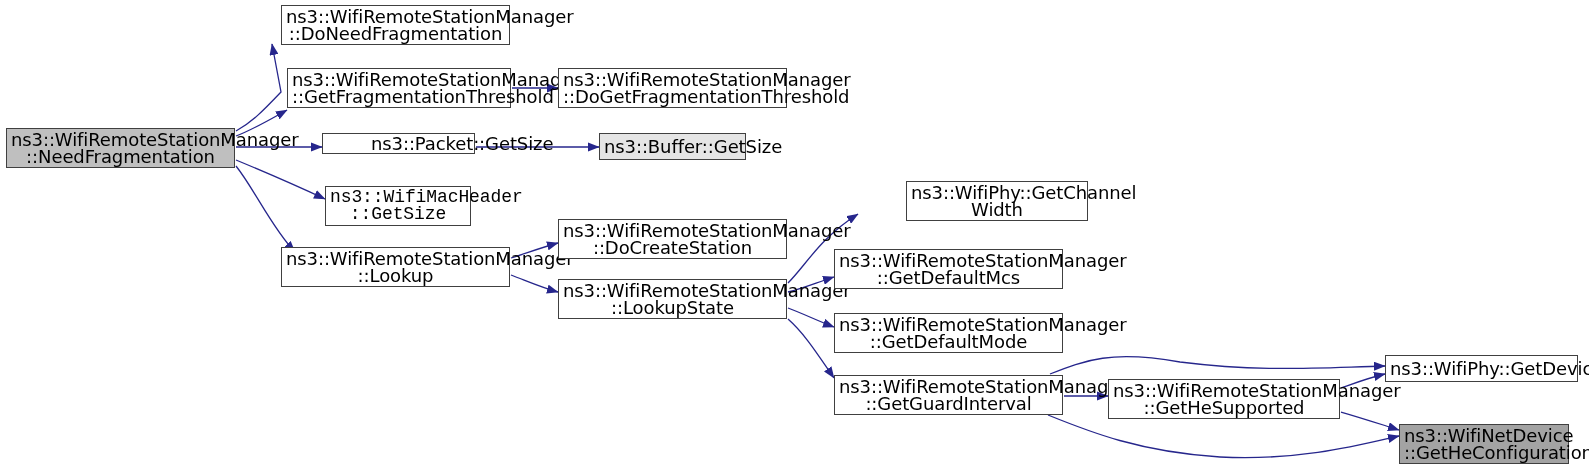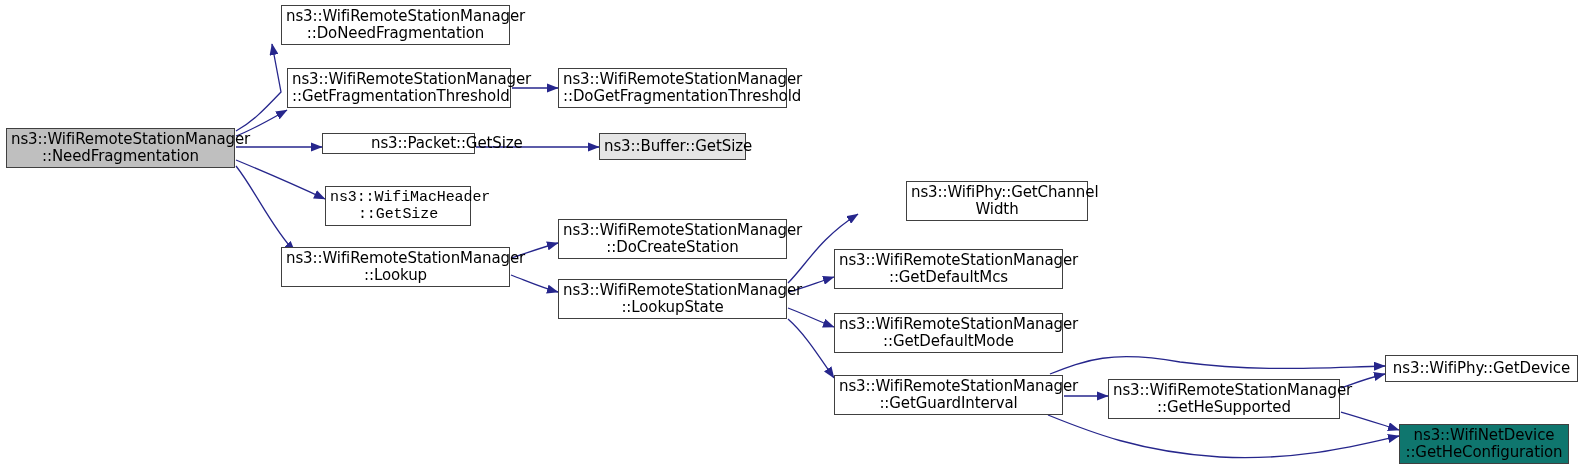--- a/index.html
+++ b/index.html
@@ -27,21 +27,21 @@
   .node {
     position: absolute;
     box-sizing: border-box;
     border: 1px solid #404040;
     background: #ffffff;
     display: flex;
     align-items: center;
     justify-content: center;
     text-align: center;
     color: #000000;
-    font-size: 15px;
+    font-size: 18px;
     line-height: 17px;
     letter-spacing: -0.1px;
     white-space: pre-line;
     z-index: 2;
   }
   .node.highlight {
     background: #bfbfbf;
   }
   .node-label {
     display: block;
@@ -107,17 +107,17 @@
 Width</span></div>
       <div class="node" style="left: 834px; top: 249px; width: 229px; height: 40px; border-color: rgb(64, 64, 64); background: rgb(255, 255, 255);"><span class="node-label">ns3::WifiRemoteStationManager
 ::GetDefaultMcs</span></div>
       <div class="node" style="left: 834px; top: 313px; width: 229px; height: 40px; border-color: rgb(64, 64, 64); background: rgb(255, 255, 255);"><span class="node-label">ns3::WifiRemoteStationManager
 ::GetDefaultMode</span></div>
       <div class="node" style="left: 834px; top: 375px; width: 229px; height: 40px; border-color: rgb(64, 64, 64); background: rgb(255, 255, 255);"><span class="node-label">ns3::WifiRemoteStationManager
 ::GetGuardInterval</span></div>
       <div class="node" style="left: 1108px; top: 379px; width: 232px; height: 40px; border-color: rgb(64, 64, 64); background: rgb(255, 255, 255);"><span class="node-label">ns3::WifiRemoteStationManager
 ::GetHeSupported</span></div>
       <div class="node" style="left: 1385px; top: 355px; width: 193px; height: 27px; border-color: rgb(64, 64, 64); background: rgb(255, 255, 255);"><span class="node-label">ns3::WifiPhy::GetDevice</span></div>
-      <div class="node" style="left: 1399px; top: 424px; width: 170px; height: 40px; border-color: rgb(64, 64, 64); background: #0f766e;"><span class="node-label">ns3::WifiNetDevice
+      <div class="node" style="left: 1399px; top: 424px; width: 170px; height: 40px; border-color: rgb(64, 64, 64); background: #a3a3a3;"><span class="node-label">ns3::WifiNetDevice
 ::GetHeConfiguration</span></div>
     </div>
 
 </div>
 
 </body></html>

